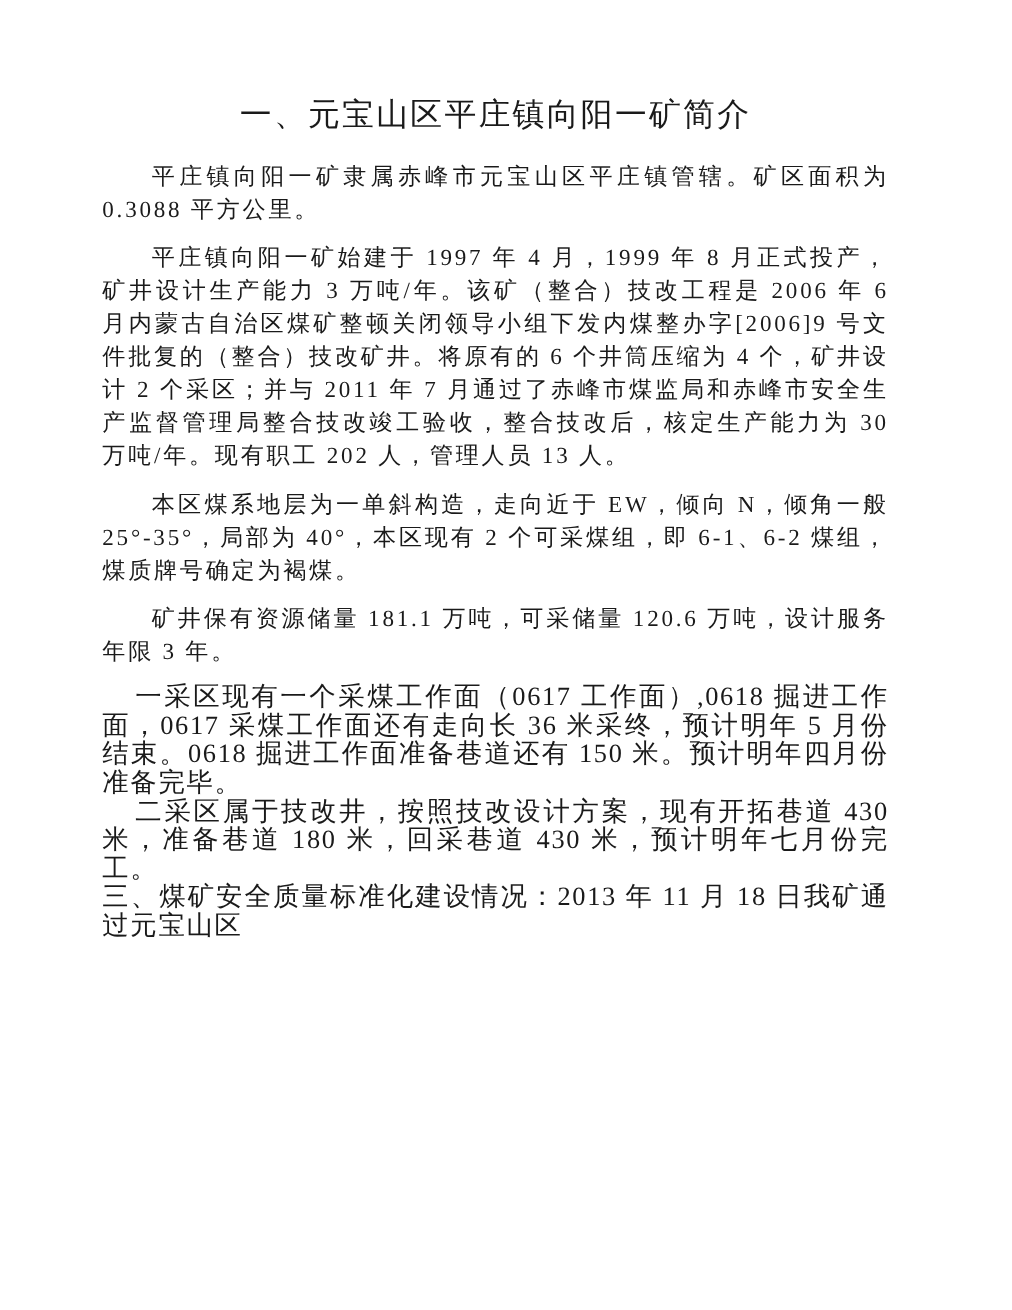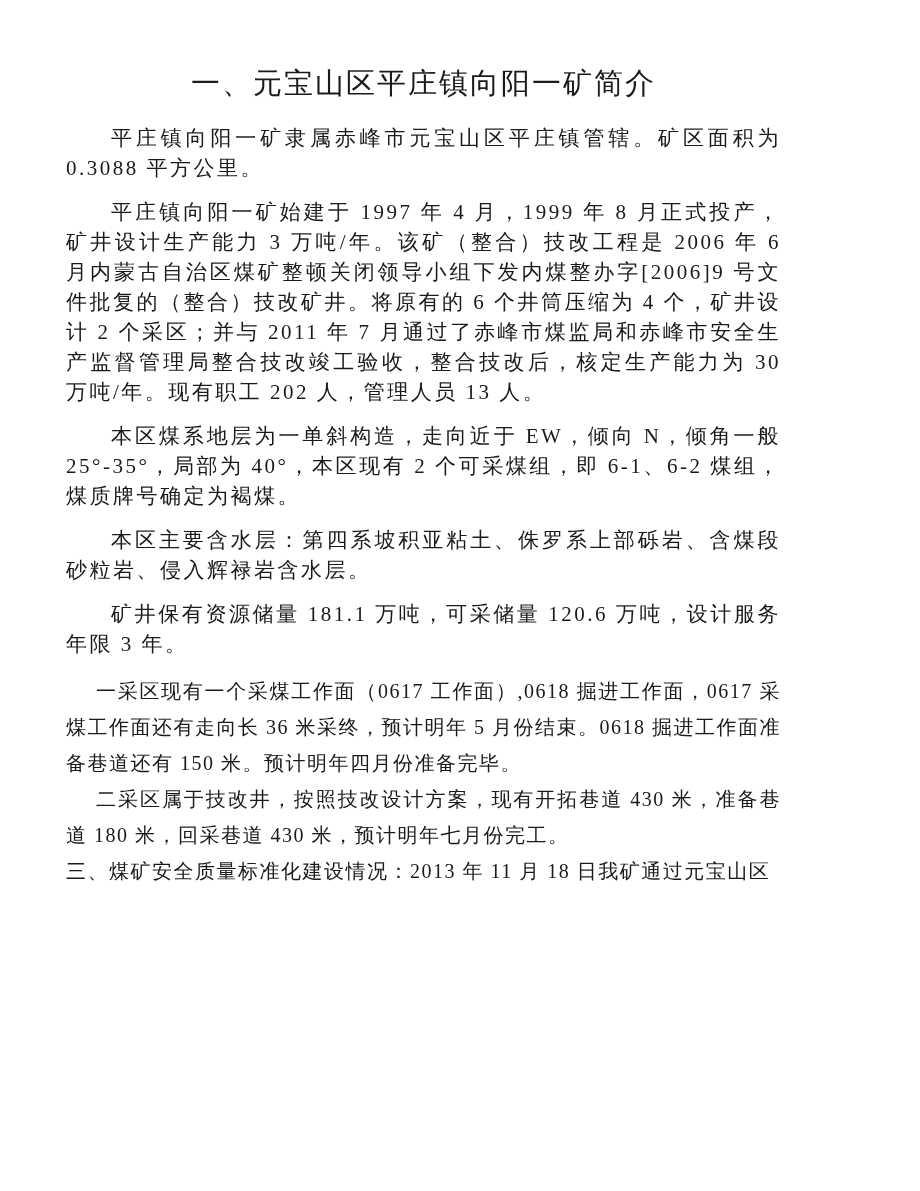--- a/index.html
+++ b/index.html
@@ -9,22 +9,22 @@
     color: #1a1a1a;
   }
   body {
     width: 920px;
     height: 1191px;
     overflow: hidden;
     font-family: "Liberation Serif", "DejaVu Serif", serif;
   }
   .page {
     width: 715px;
-    margin-left: 66px;
-    padding-top: 64px;
+    margin-left: 93px;
+    padding-top: 86px;
     box-sizing: border-box;
   }
   .doc-title {
     font-size: 29px;
     font-weight: normal;
     letter-spacing: 2px;
     line-height: 38px;
     text-align: center;
     margin: 0 0 21px 0;
   }
@@ -46,43 +46,42 @@
   }
   .sec-heading {
     font-size: 27px;
     font-weight: normal;
     letter-spacing: 1px;
     line-height: 36px;
     margin: 6px 0 12px 0;
   }
   .sec-heading .sec-title { margin-left: 22px; }
   .para.prod {
-    font-size: 20px;
+    font-size: 24px;
     letter-spacing: 1.5px;
-    line-height: 36px;
+    line-height: 26px;
     margin: 0;
     font-family: Liberation Serif, serif;
   }
   .indent-15 { text-indent: 30px; }
   .indent-0 { text-indent: 0; }
 </style>
 </head>
 <body>
 
 <div class="page">
 
   <h1 class="doc-title">一、元宝山区平庄镇向阳一矿简介</h1>
 
   <p class="para indent-2">平庄镇向阳一矿隶属赤峰市元宝山区平庄镇管辖。矿区面积为 0.3088 平方公里。</p>
 
   <p class="para indent-2">平庄镇向阳一矿始建于 1997 年 4 月，1999 年 8 月正式投产，矿井设计生产能力 3 万吨/年。该矿（整合）技改工程是 2006 年 6 月内蒙古自治区煤矿整顿关闭领导小组下发内煤整办字[2006]9 号文件批复的（整合）技改矿井。将原有的 6 个井筒压缩为 4 个，矿井设计 2 个采区；并与 2011 年 7 月通过了赤峰市煤监局和赤峰市安全生产监督管理局整合技改竣工验收，整合技改后，核定生产能力为 30 万吨/年。现有职工 202 人，管理人员 13 人。</p>
 
   <p class="para indent-2">本区煤系地层为一单斜构造，走向近于 EW，倾向 N，倾角一般 25°-35°，局部为 40°，本区现有 2 个可采煤组，即 6-1、6-2 煤组，煤质牌号确定为褐煤。</p>
 
-  <p class="para indent-2">本区主要含水层：第四系坡积亚粘土、侏罗系上部砾岩、含煤段砂粒岩、侵入辉禄岩含水层。</p>
 
 
   <p class="para indent-2">矿井保有资源储量 181.1 万吨，可采储量 120.6 万吨，设计服务年限 3 年。</p>
 
 
   <p class="para prod indent-15">一采区现有一个采煤工作面（0617 工作面）,0618 掘进工作面，0617 采煤工作面还有走向长 36 米采终，预计明年 5 月份结束。0618 掘进工作面准备巷道还有 150 米。预计明年四月份准备完毕。</p>
 
   <p class="para prod indent-15">二采区属于技改井，按照技改设计方案，现有开拓巷道 430 米，准备巷道 180 米，回采巷道 430 米，预计明年七月份完工。</p>
 
   <p class="para prod indent-0">三、煤矿安全质量标准化建设情况：2013 年 11 月 18 日我矿通过元宝山区</p>

